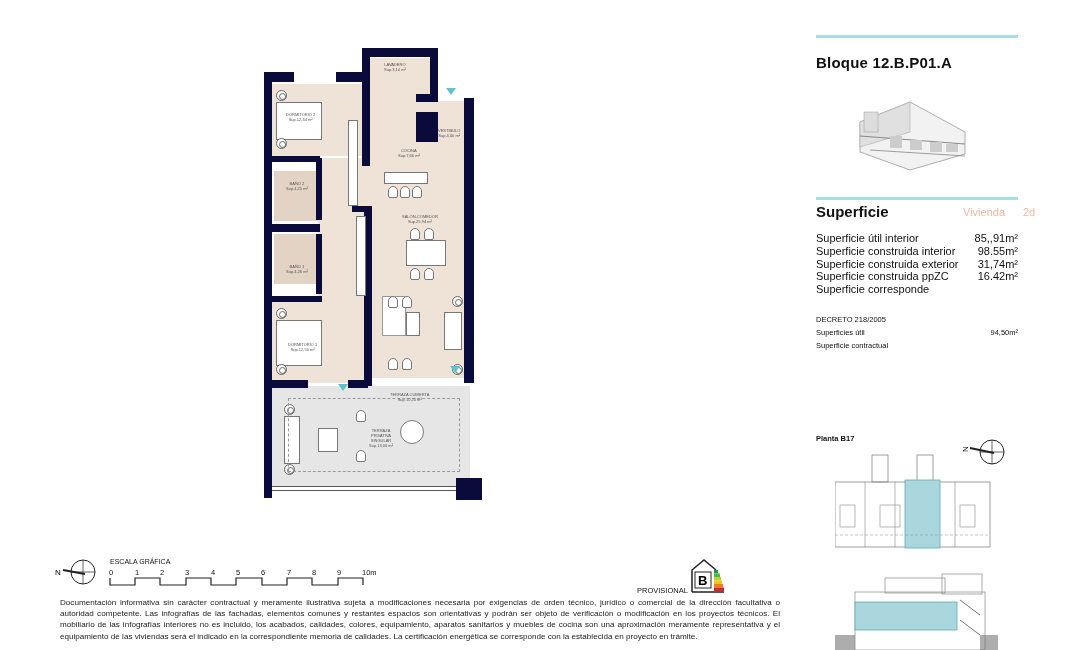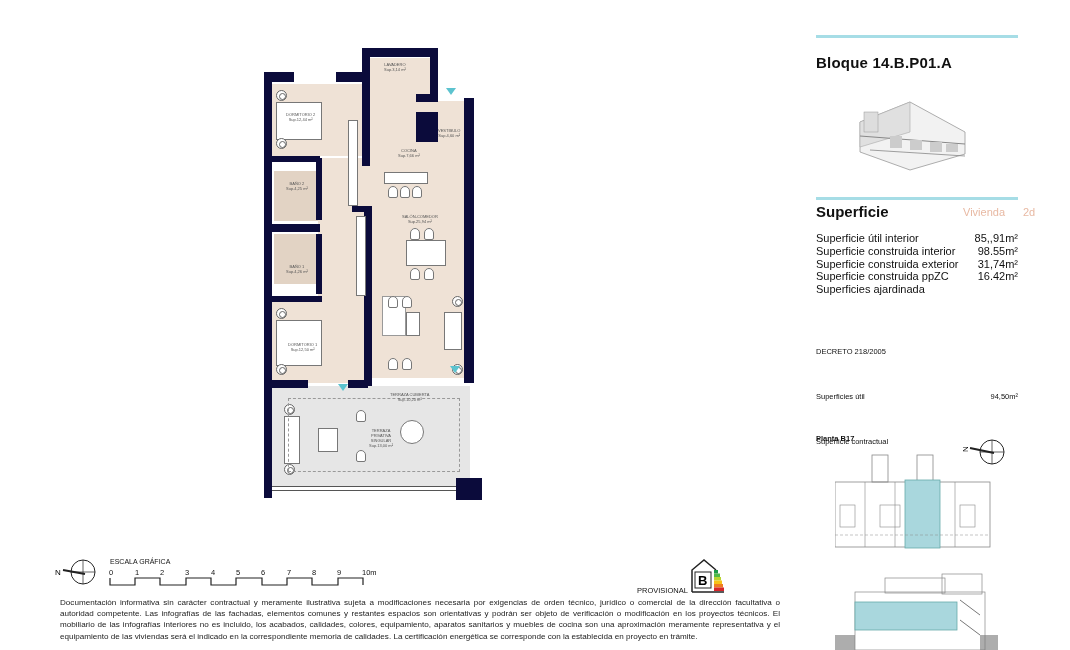--- a/index.html
+++ b/index.html
@@ -8,21 +8,21 @@
 
   
   .rule { position:absolute; height:3px; background:#a6dde6; }
   .block-title { position:absolute; left:816px; top:54px; font-weight:bold; font-size:15px; letter-spacing:0.2px; }
   .sup-title { position:absolute; left:816px; top:203px; font-weight:bold; font-size:15px; }
   .vivienda { position:absolute; left:955px; top:206px; font-size:11px; color:#e8b9a3; }
   .vivienda span { margin-left:10px; }
   .sup-list { position:absolute; left:816px; top:232px; width:202px; font-size:11px; }
   .sup-row { display:flex; justify-content:space-between; height:12.8px; line-height:12.8px; }
   .decreto { position:absolute; left:816px; top:314px; width:202px; font-size:7.5px; }
-  .decreto .sup-row { height:12.8px;margin-top:32px; }
+  .decreto .sup-row { height:12.8px; }
   .planta-label { position:absolute; left:816px; top:434px; font-size:7.5px;font-weight:bold; }
 
   
   .plan { position:absolute; left:264px; top:46px; width:222px; height:454px; }
   .wall { position:absolute; background:#0b0b3b; }
   .floor { position:absolute; background:#efe2d6; }
   .floor-dark { position:absolute; background:#e2d3c4; }
   .terrace { position:absolute; background:#e6e6e6; }
   .furn { position:absolute; background:#fff; border:1px solid #777; box-sizing:border-box; }
   .room-label { position:absolute; font-size:4px; color:#555; text-align:center; line-height:5px; white-space:nowrap; }
@@ -147,21 +147,21 @@
       <div>TERRAZA CUBIERTA</div>
       <div>Sup.10,20 m²</div>
     </div>
   <div class="room-label" style="left:104px;top:382px;white-space:normal;width:26px;">
       <div>TERRAZA PRIVATIVA SINGULAR</div>
       <div>Sup.13,00 m²</div>
     </div>
 </div>
 
 <div class="rule" style="left:816px;top:35px;width:202px;"></div>
-<div class="block-title">Bloque 14.B.P01.A</div>
+<div class="block-title">Bloque 12.B.P01.A</div>
 
 <svg class="abs" style="left:850px;top:92px;" width="120" height="80">
   <polygon points="10,30 60,10 115,40 115,62 60,78 10,60" fill="#f2f2f2" stroke="#999" stroke-width="0.8"></polygon>
   <polygon points="10,30 60,10 60,40 10,55" fill="#e0e0e0" stroke="#aaa" stroke-width="0.6"></polygon>
   <line x1="10" y1="44" x2="115" y2="52" stroke="#888" stroke-width="1"></line>
   <line x1="20" y1="58" x2="115" y2="64" stroke="#888" stroke-width="0.8"></line>
   <rect x="40" y="44" width="12" height="12" fill="#ccc"></rect>
   <rect x="60" y="48" width="12" height="10" fill="#ccc"></rect>
   <rect x="80" y="50" width="12" height="10" fill="#ccc"></rect>
   <rect x="96" y="52" width="12" height="8" fill="#ccc"></rect>
@@ -183,21 +183,21 @@
     </div>
   <div class="sup-row">
       <span>Superficie construida exterior</span>
       <span>31,74m²</span>
     </div>
   <div class="sup-row">
       <span>Superficie construida ppZC</span>
       <span>16.42m²</span>
     </div>
   <div class="sup-row">
-      <span>Superficies ajardinada</span>
+      <span>Superficie corresponde</span>
       <span></span>
     </div>
 </div>
 
 <div class="decreto">
   <div class="sup-row">DECRETO 218/2005</div>
   <div class="sup-row">
       <span>Superficies útil</span>
       <span>94,50m²</span>
     </div>

